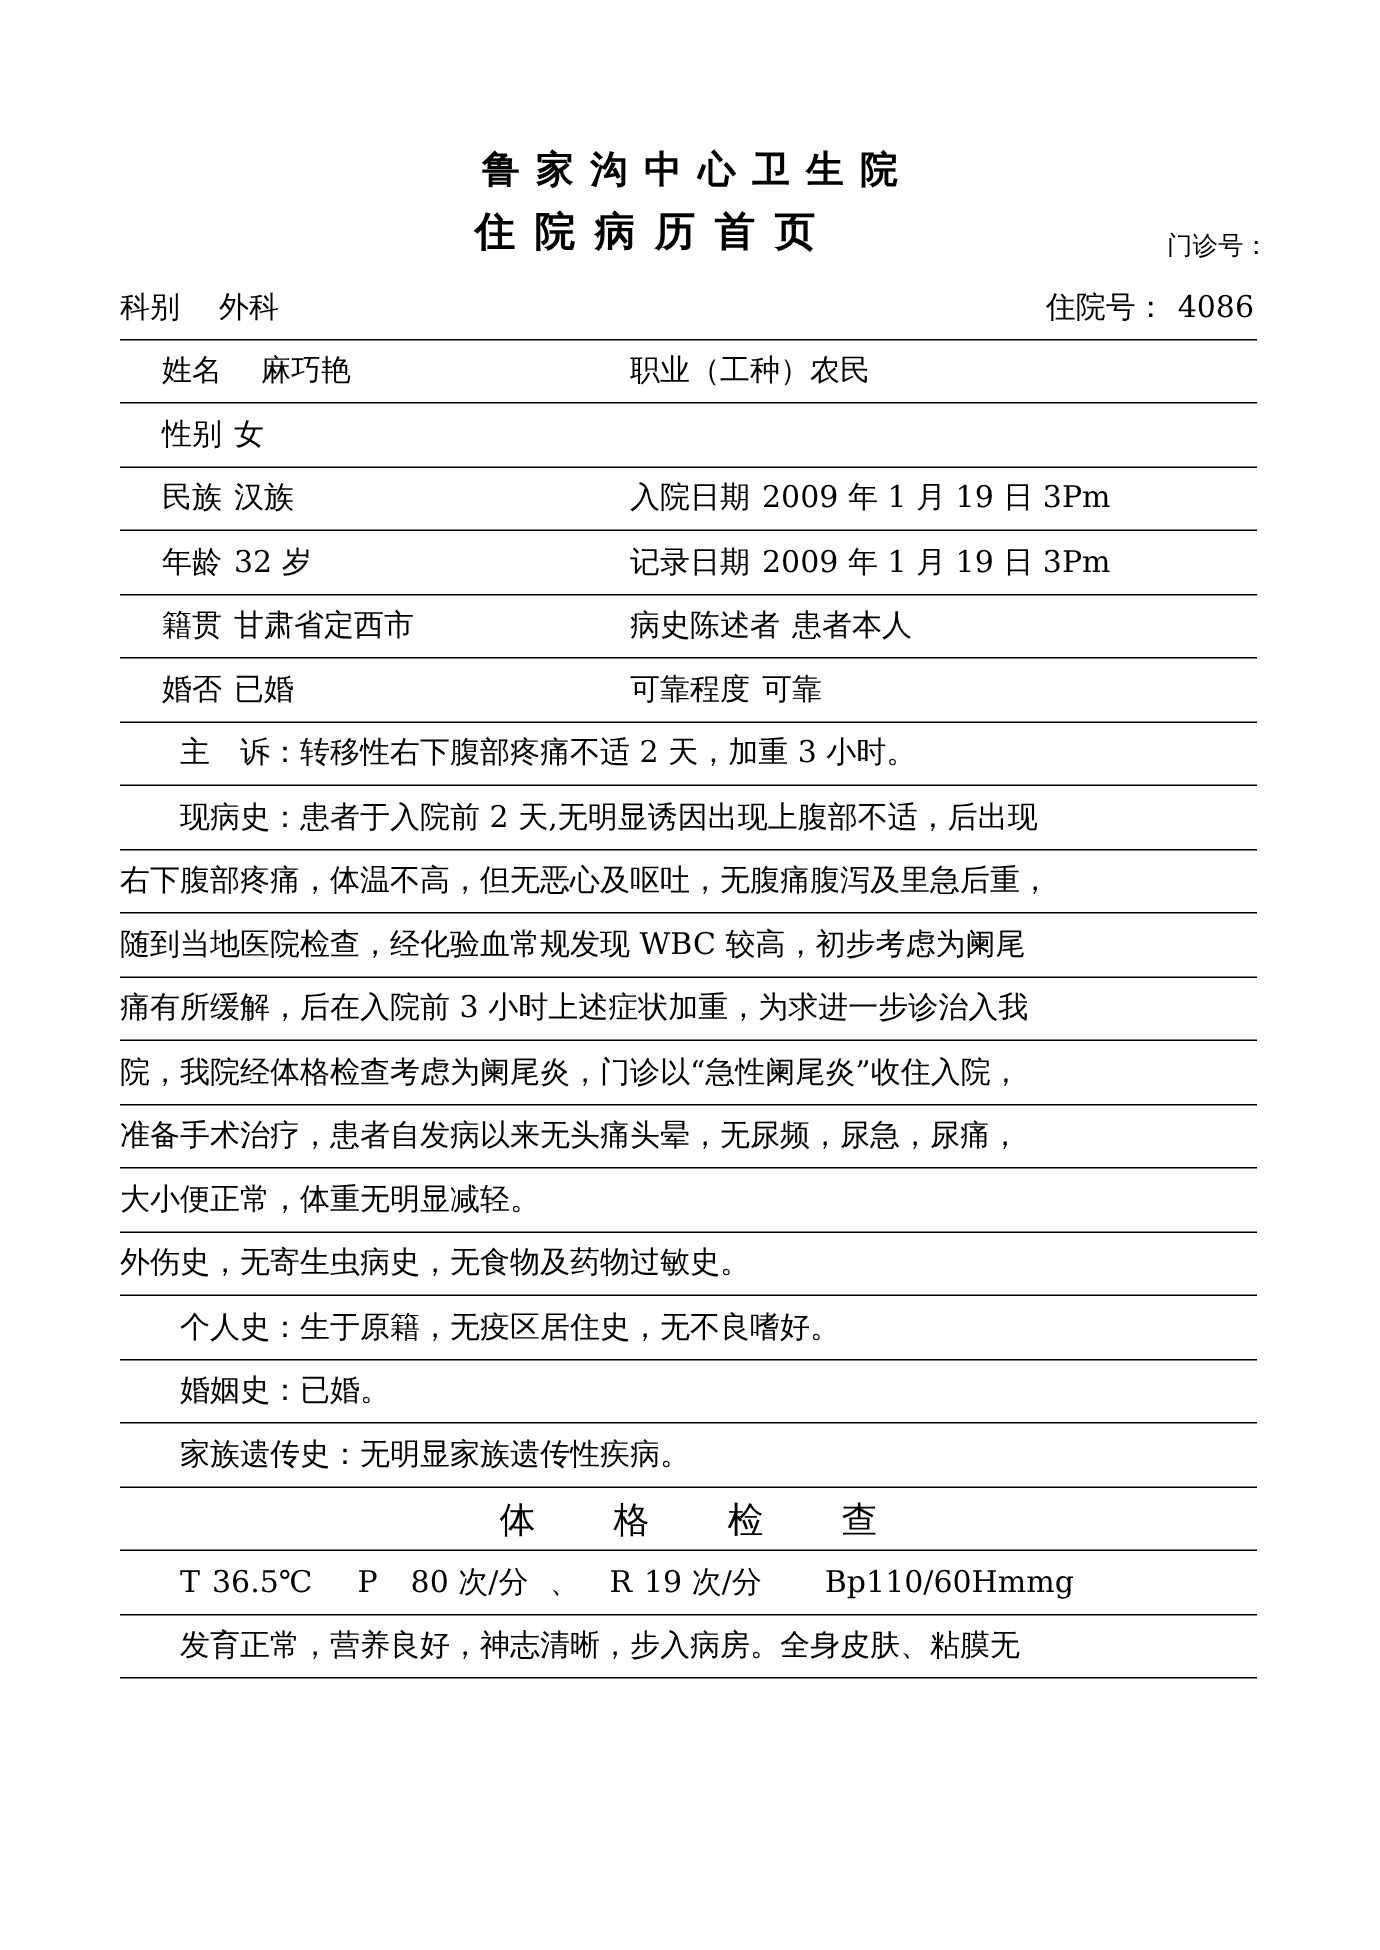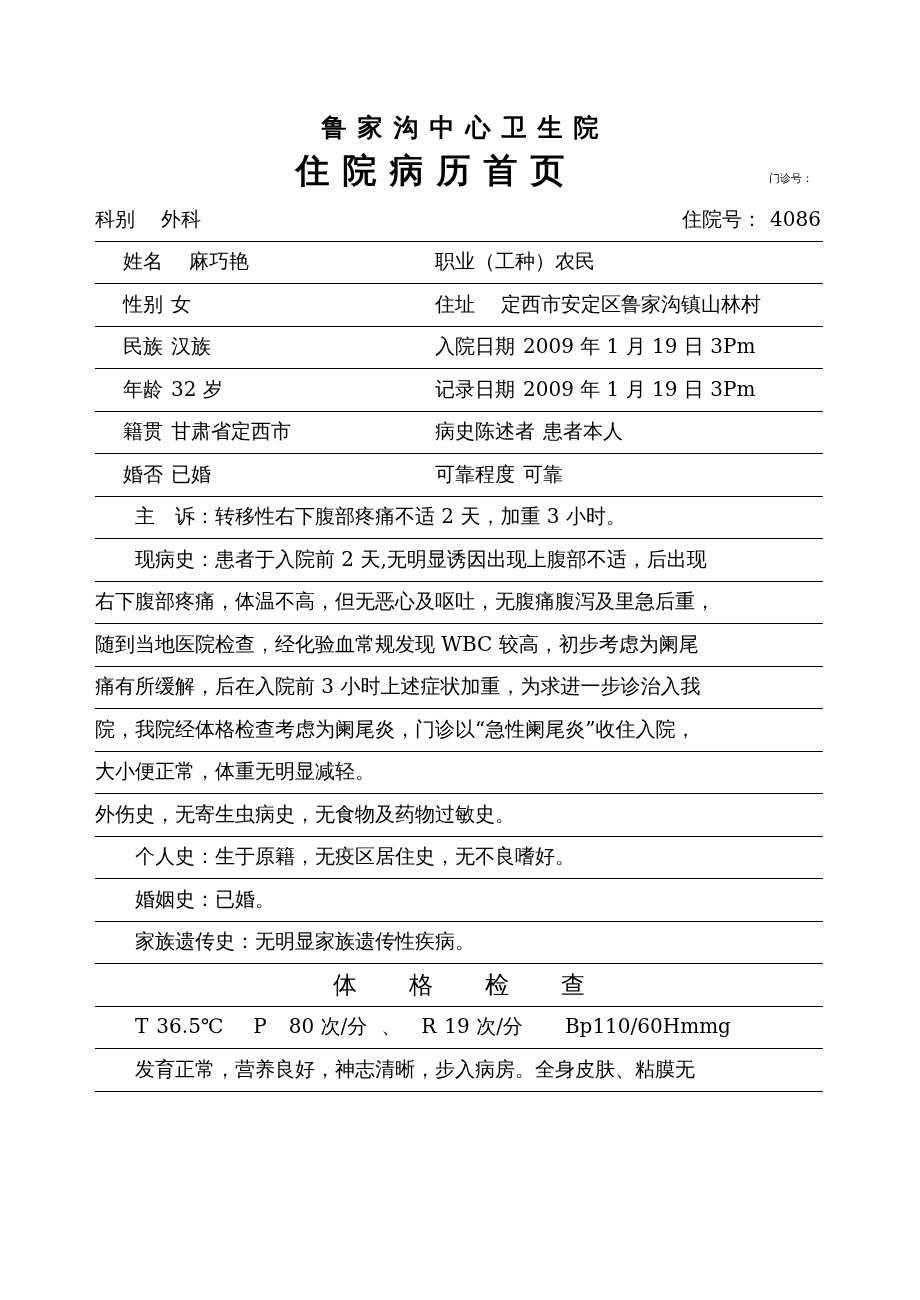--- a/index.html
+++ b/index.html
@@ -13,21 +13,21 @@
     font-family: "DejaVu Serif", "Liberation Serif", serif;
     color: #000000;
     overflow: hidden;
   }
 
   .page {
     position: relative;
     width: 920px;
     height: 1300px;
     box-sizing: border-box;
-    padding: 15px;
+    padding: 0;
   }
 
   
   .header {
     padding-top: 96px;
     position: relative;
   }
   .hosp-title {
     text-align: center;
     font-weight: bold;
@@ -38,32 +38,32 @@
     white-space: nowrap;
   }
   .doc-title-row {
     position: relative;
     height: 40px;
     margin-top: 6px;
   }
   .doc-title {
     text-align: center;
     font-weight: bold;
-    font-size: 34px;
+    font-size: 27px;
     letter-spacing: 13px;
     text-indent: 13px;
     line-height: 38px;
     white-space: nowrap;
     padding-right: 60px;
   }
   .outpatient-no {
     position: absolute;
-    right: 92px;
+    right: 74px;
     bottom: 0px;
-    font-size: 11px;
+    font-size: 17px;
     letter-spacing: 0px;
     line-height: 24px;
     white-space: nowrap;
   }
 
   
   .rules {
     margin: 0 82px 14px 80px;
     padding-top: 8px;
   }
@@ -150,21 +150,20 @@
       <span class="far-r"><span>住院号：</span><span class="sp-sm"></span><span>4086</span></span>
     </div>
 
     <div class="line">
       <span class="col-l"><span>姓名</span><span class="sp-wide"></span><span>麻巧艳</span></span>
       <span class="col-r"><span>职业（工种）</span><span>农民</span></span>
     </div>
 
     <div class="line">
       <span class="col-l"><span>性别</span><span class="sp-sm"></span><span>女</span></span>
-      <span class="col-r"><span>住址</span><span class="sp-wide"></span><span>定西市安定区鲁家沟镇山林村</span></span>
     </div>
 
     <div class="line">
       <span class="col-l"><span>民族</span><span class="sp-sm"></span><span>汉族</span></span>
       <span class="col-r"><span>入院日期</span><span class="sp-sm"></span><span>2009 年 1 月 19 日 3Pm</span></span>
     </div>
 
     <div class="line">
       <span class="col-l"><span>年龄</span><span class="sp-sm"></span><span>32 岁</span></span>
       <span class="col-r"><span>记录日期</span><span class="sp-sm"></span><span>2009 年 1 月 19 日 3Pm</span></span>
@@ -193,20 +192,23 @@
     <div class="line indent-0">
       <span class="txt">随到当地医院检查，经化验血常规发现 WBC 较高，初步考虑为阑尾</span>
     </div>
     <div class="line indent-0">
       <span class="txt">痛有所缓解，后在入院前 3 小时上述症状加重，为求进一步诊治入我</span>
     </div>
     <div class="line indent-0">
       <span class="txt">院，我院经体格检查考虑为阑尾炎，门诊以“急性阑尾炎”收住入院，</span>
     </div>
     <div class="line indent-0">
+      <span class="txt">准备手术治疗，患者自发病以来无头痛头晕，无尿频，尿急，尿痛，</span>
+    </div>
+    <div class="line indent-0">
       <span class="txt">大小便正常，体重无明显减轻。</span>
     </div>
 
     <div class="line indent-0">
       <span class="txt">外伤史，无寄生虫病史，无食物及药物过敏史。</span>
     </div>
 
     <div class="line indent-1">
       <span class="txt">个人史：生于原籍，无疫区居住史，无不良嗜好。</span>
     </div>

